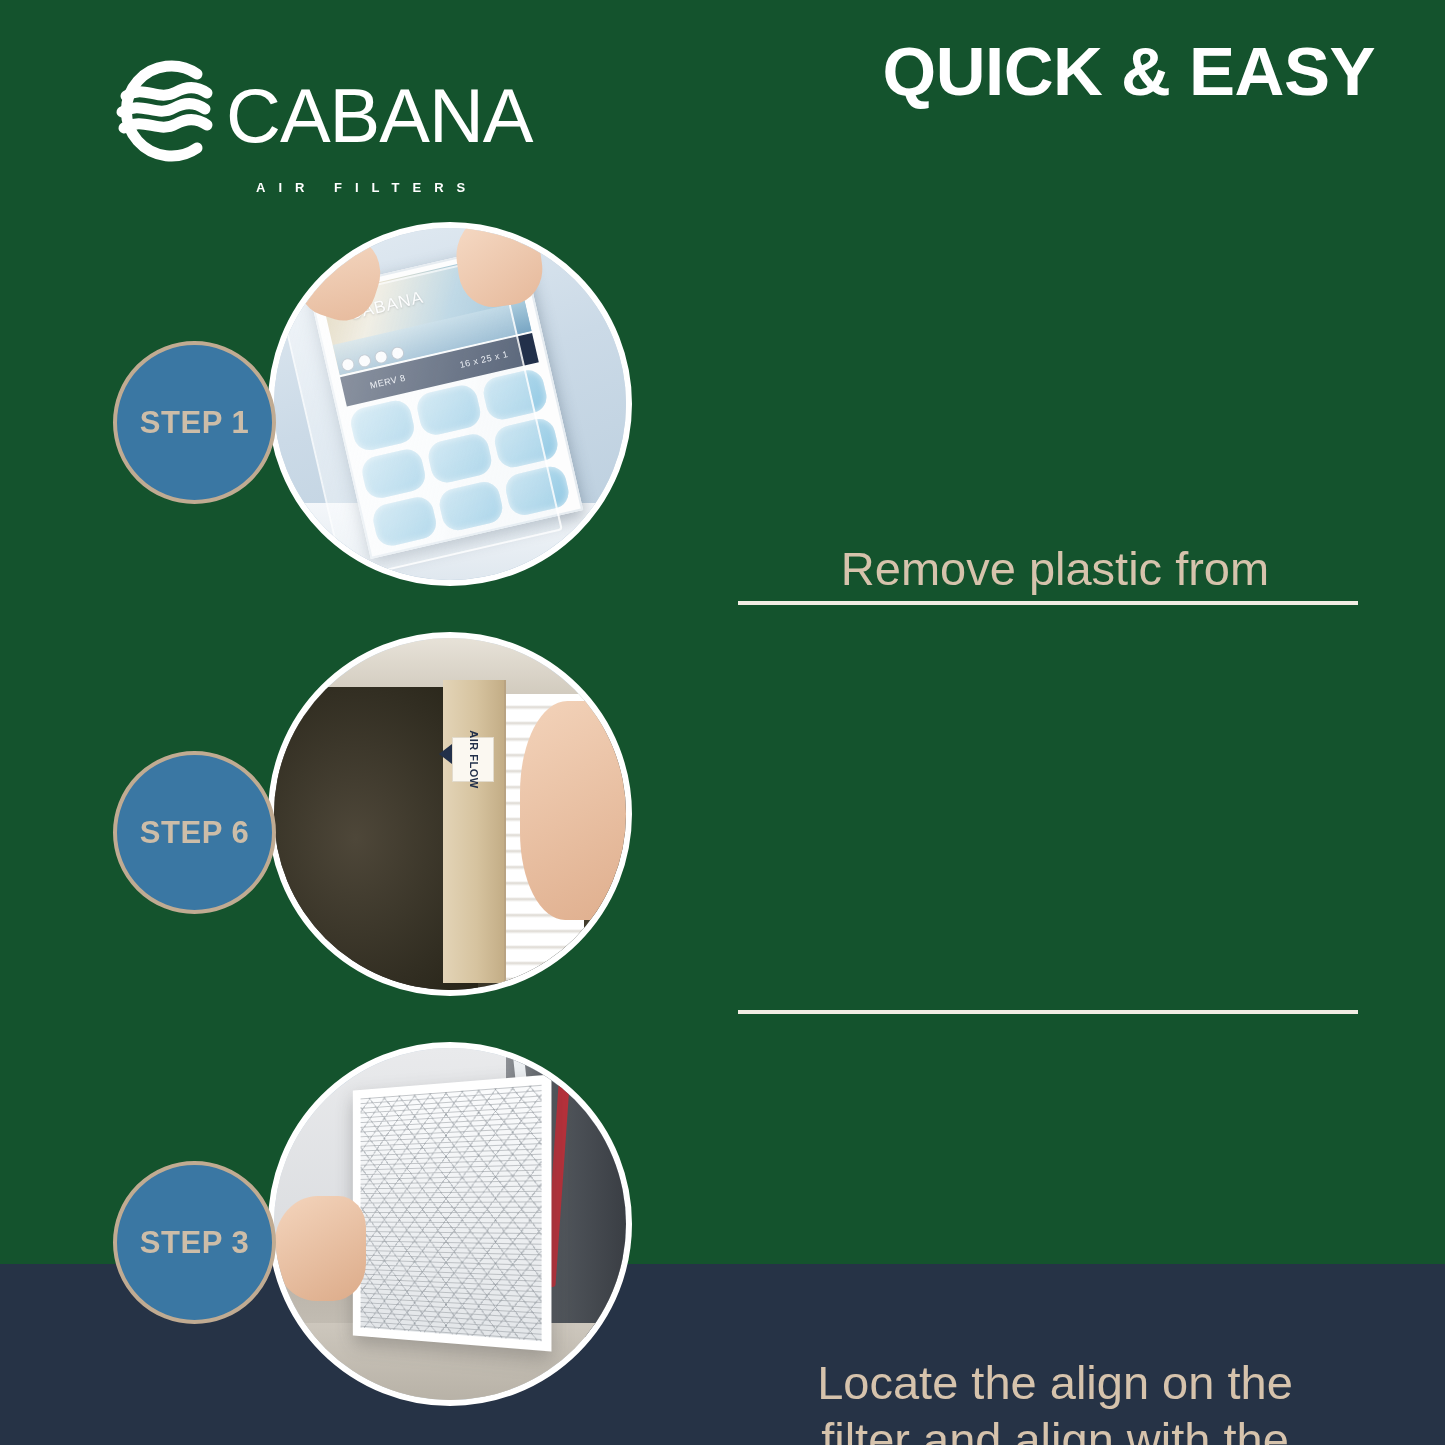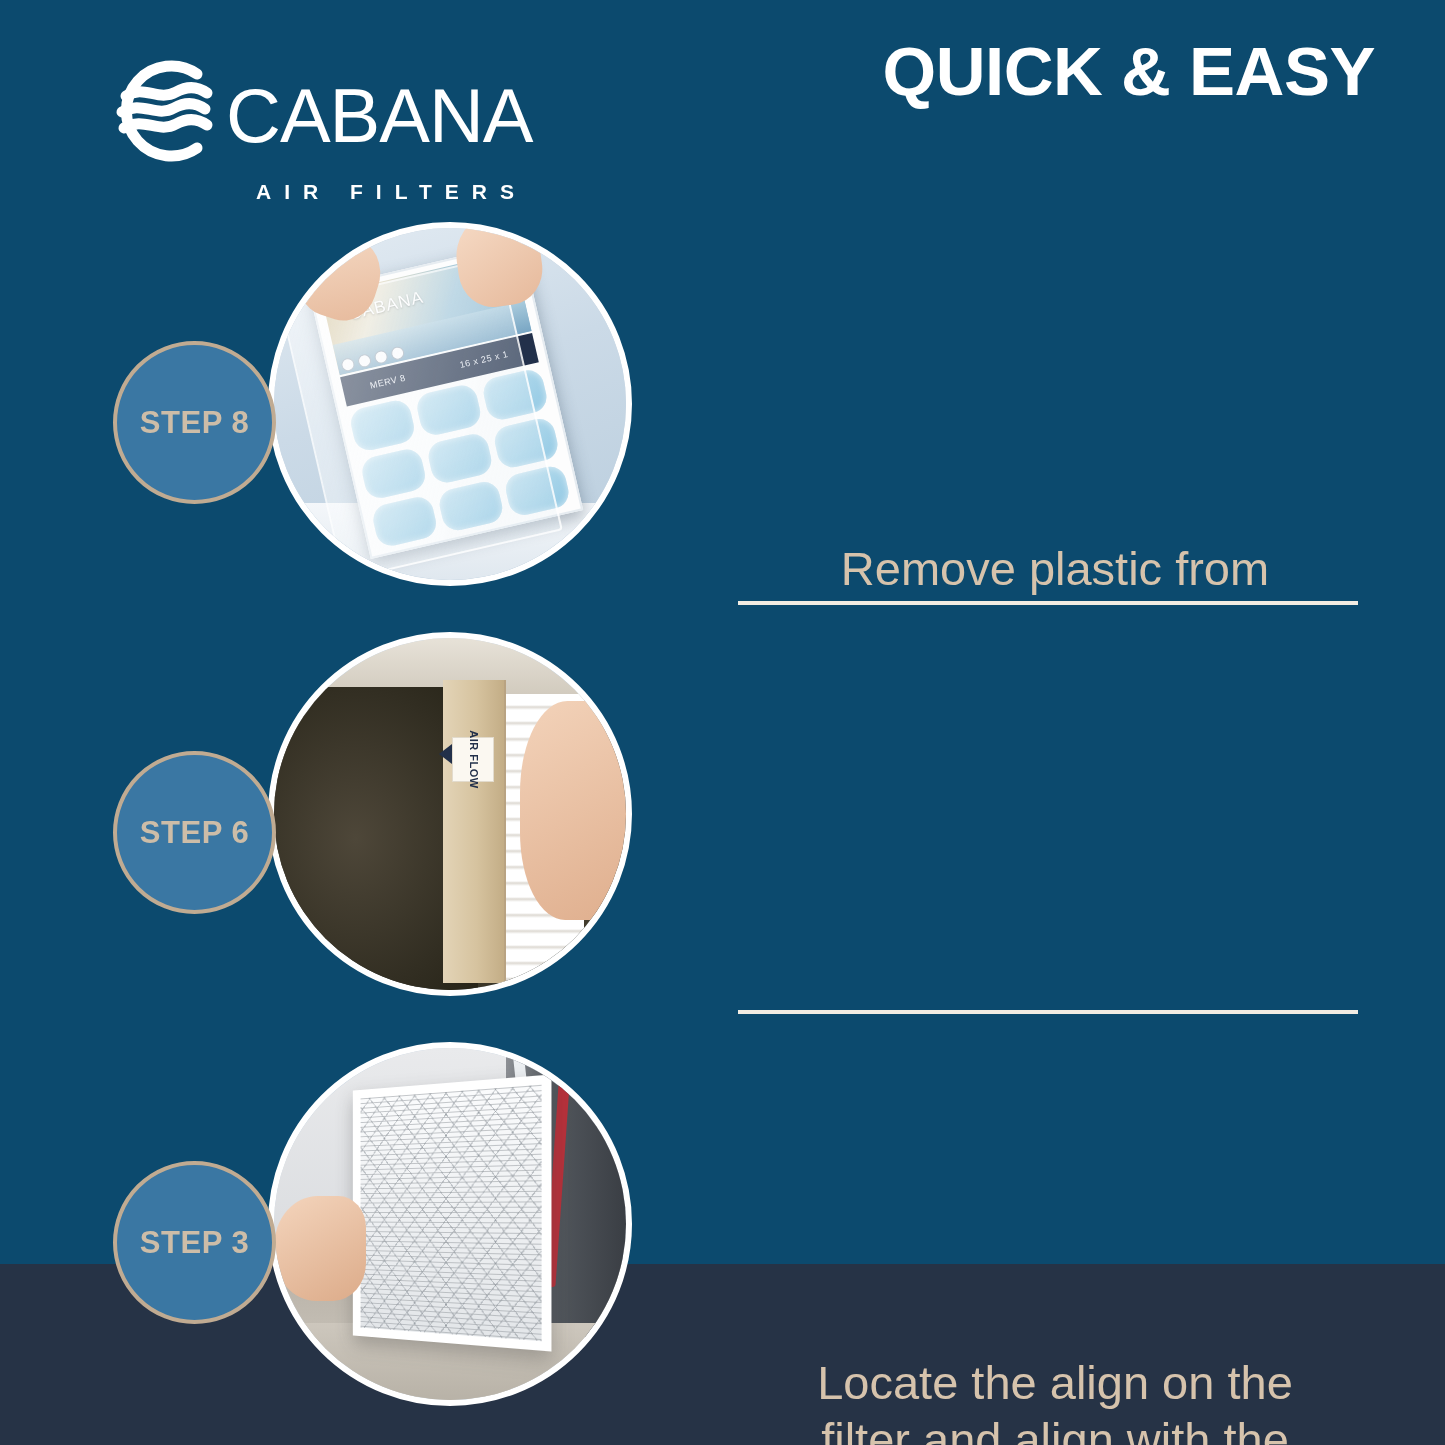--- a/index.html
+++ b/index.html
@@ -2,33 +2,33 @@
 <html><head>
 <meta charset="utf-8">
 <style>
   * { margin:0; padding:0; box-sizing:border-box; }
   html, body {
     width:1445px; height:1445px;
     background:#263346;
     font-family:"Liberation Sans", sans-serif;
     overflow:hidden;
   }
-  .page { position:relative; width:1445px; height:1264px; background:#0c4a6e; }
+  .page { position:relative; width:1445px; height:1264px; background:#14532d; }
 
   
   .logo-block { position:absolute; left:104px; top:48px; width:530px; height:128px; }
   .logo-mark { position:absolute; left:0; top:4px; width:118px; height:118px; }
   .logo-word {
     position:absolute; left:122px; top:30px;
     font-size:76px; font-weight:400; letter-spacing:-1px;
     color:#ffffff; line-height:1; white-space:nowrap;
   }
   .logo-sub {
     position:absolute; left:152px; top:132px;
-    font-size:21px; font-weight:700; color:#ffffff;
+    font-size:13px; font-weight:700; color:#ffffff;
     letter-spacing:13px; white-space:nowrap;
   }
 
   .headline {
     position:absolute; left:735px; top:38px; width:640px;
     color:#ffffff; font-size:69px; font-weight:700;
     line-height:0.98; letter-spacing:-0.5px; text-align:right;
   }
   .headline .l2 { display:block; }
 
@@ -211,21 +211,21 @@
     <div class="logo-word">CABANA</div>
     <div class="logo-sub">AIR FILTERS</div>
   </div>
 
   <div class="headline">
     <span class="l1">QUICK &amp; EASY</span>
   </div>
 
   <div class="step step-1">
     <div class="badge">
-      <span class="badge-label">STEP 8</span>
+      <span class="badge-label">STEP 1</span>
     </div>
 
     <div class="photo">
       <div class="photo-inner">
         <div class="p1-bg"></div>
         <div class="p1-table"></div>
         <div class="p1-pack">
           <div class="p1-label">
             <div class="p1-lbl-logo">CABANA</div>
           </div>

